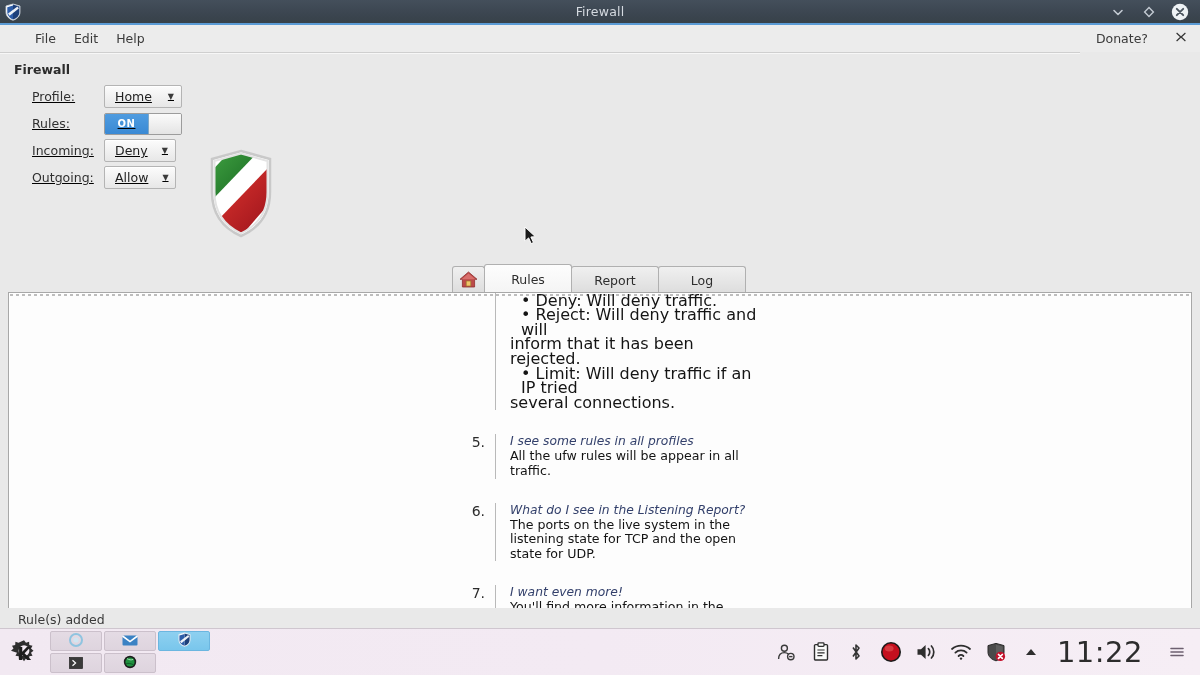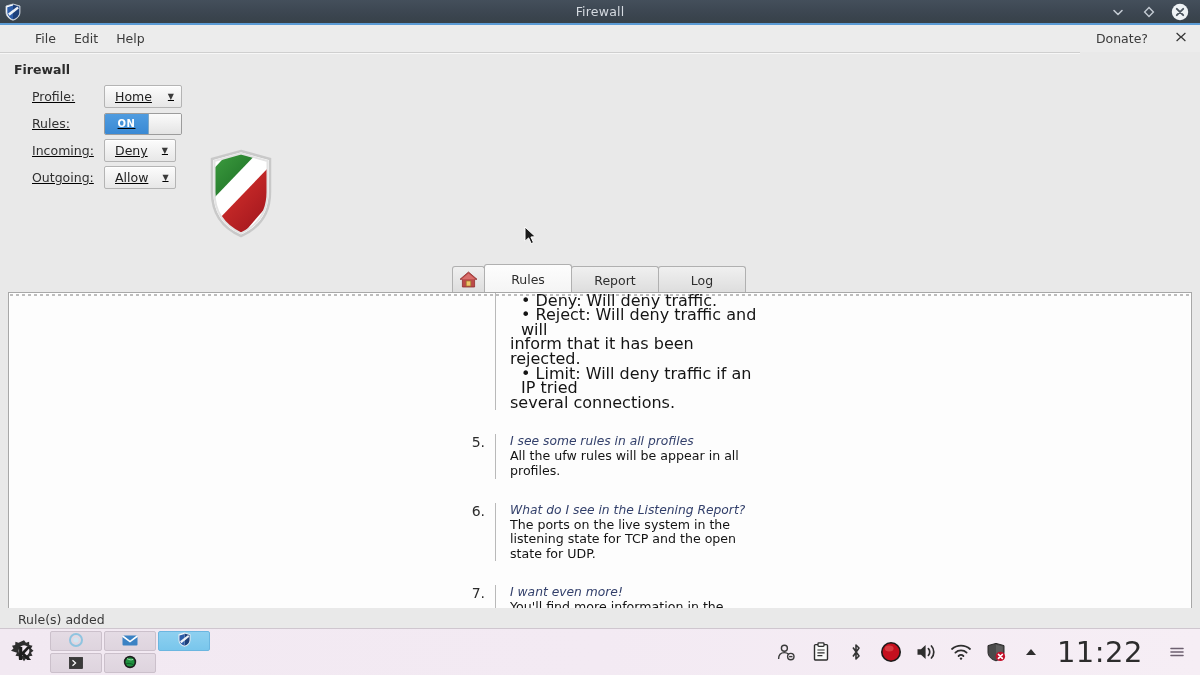--- a/index.html
+++ b/index.html
@@ -317,21 +317,21 @@
               <div class="bullet-indent">• Limit: Will deny traffic if an IP tried</div>
               <div>several connections.</div>
             </div>
           </div>
         </div>
 
         <div class="faq-item">
           <div class="faq-num">5.</div>
           <div class="faq-body">
             <div class="faq-q">I see some rules in all profiles</div>
-            <div class="faq-a">All the ufw rules will be appear in all profiles.</div>
+            <div class="faq-a">All the ufw rules will be appear in all traffic.</div>
           </div>
         </div>
 
         <div class="faq-item">
           <div class="faq-num">6.</div>
           <div class="faq-body">
             <div class="faq-q">What do I see in the Listening Report?</div>
             <div class="faq-a">The ports on the live system in the listening state for TCP and the open state for UDP.</div>
           </div>
         </div>

